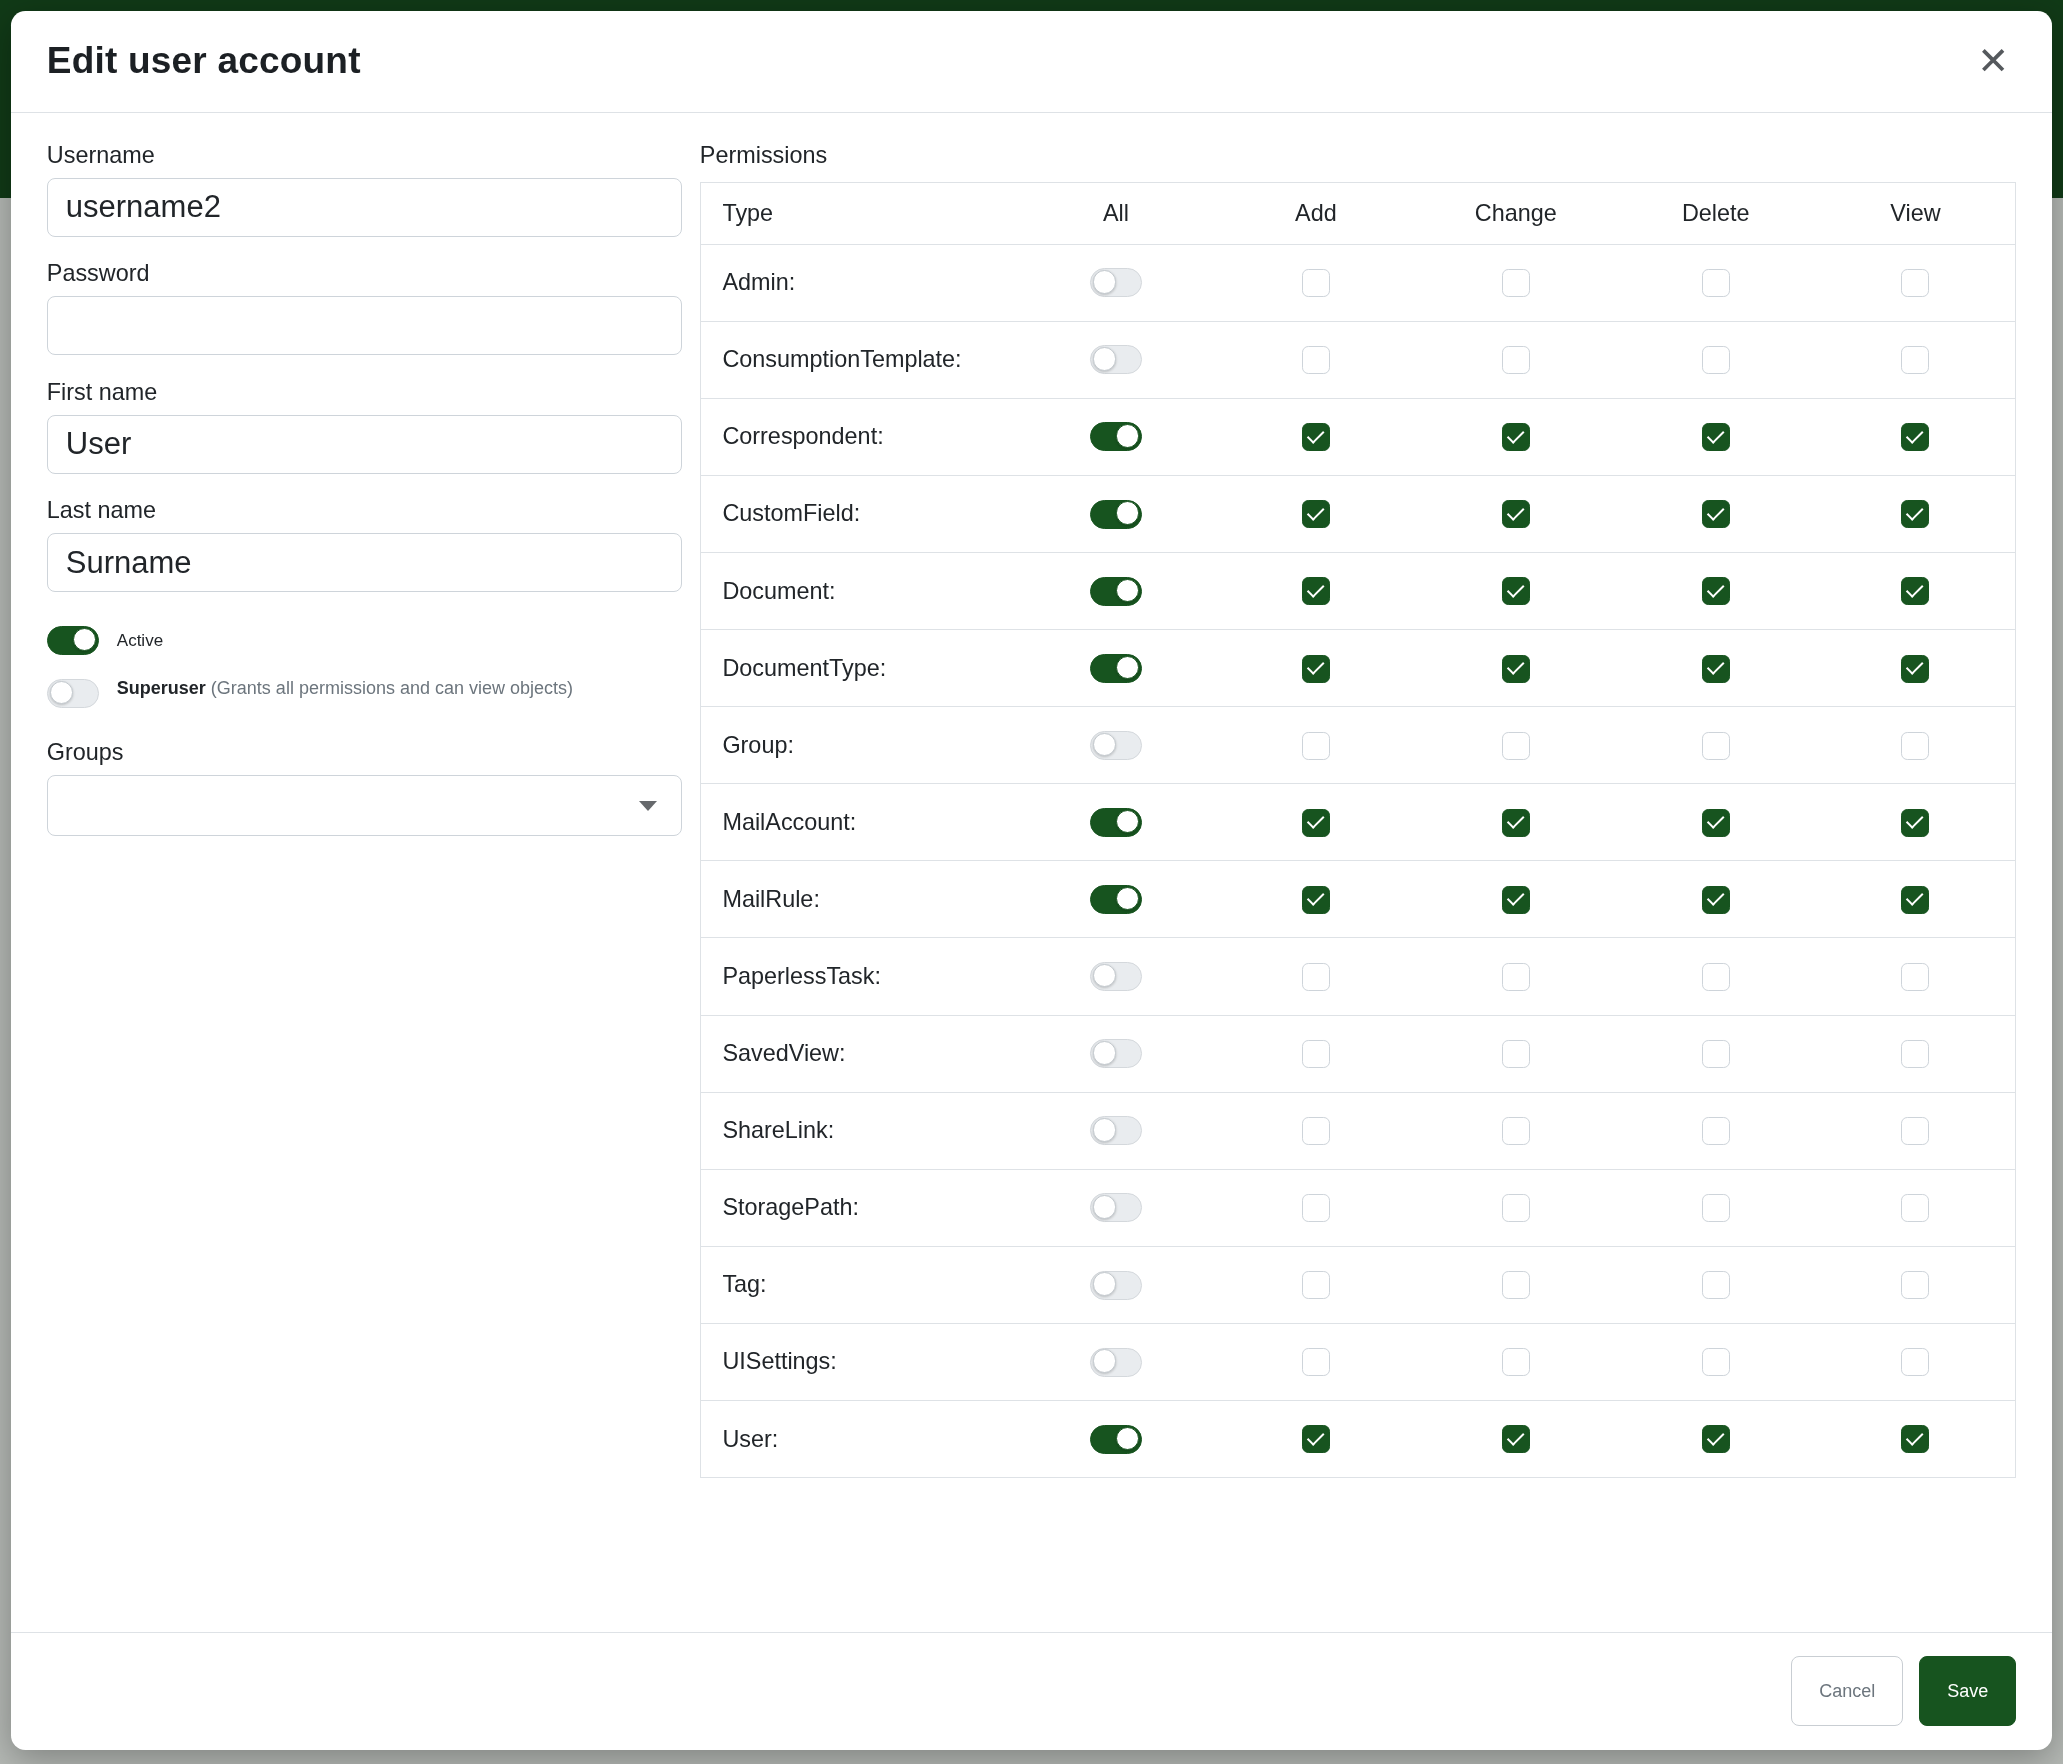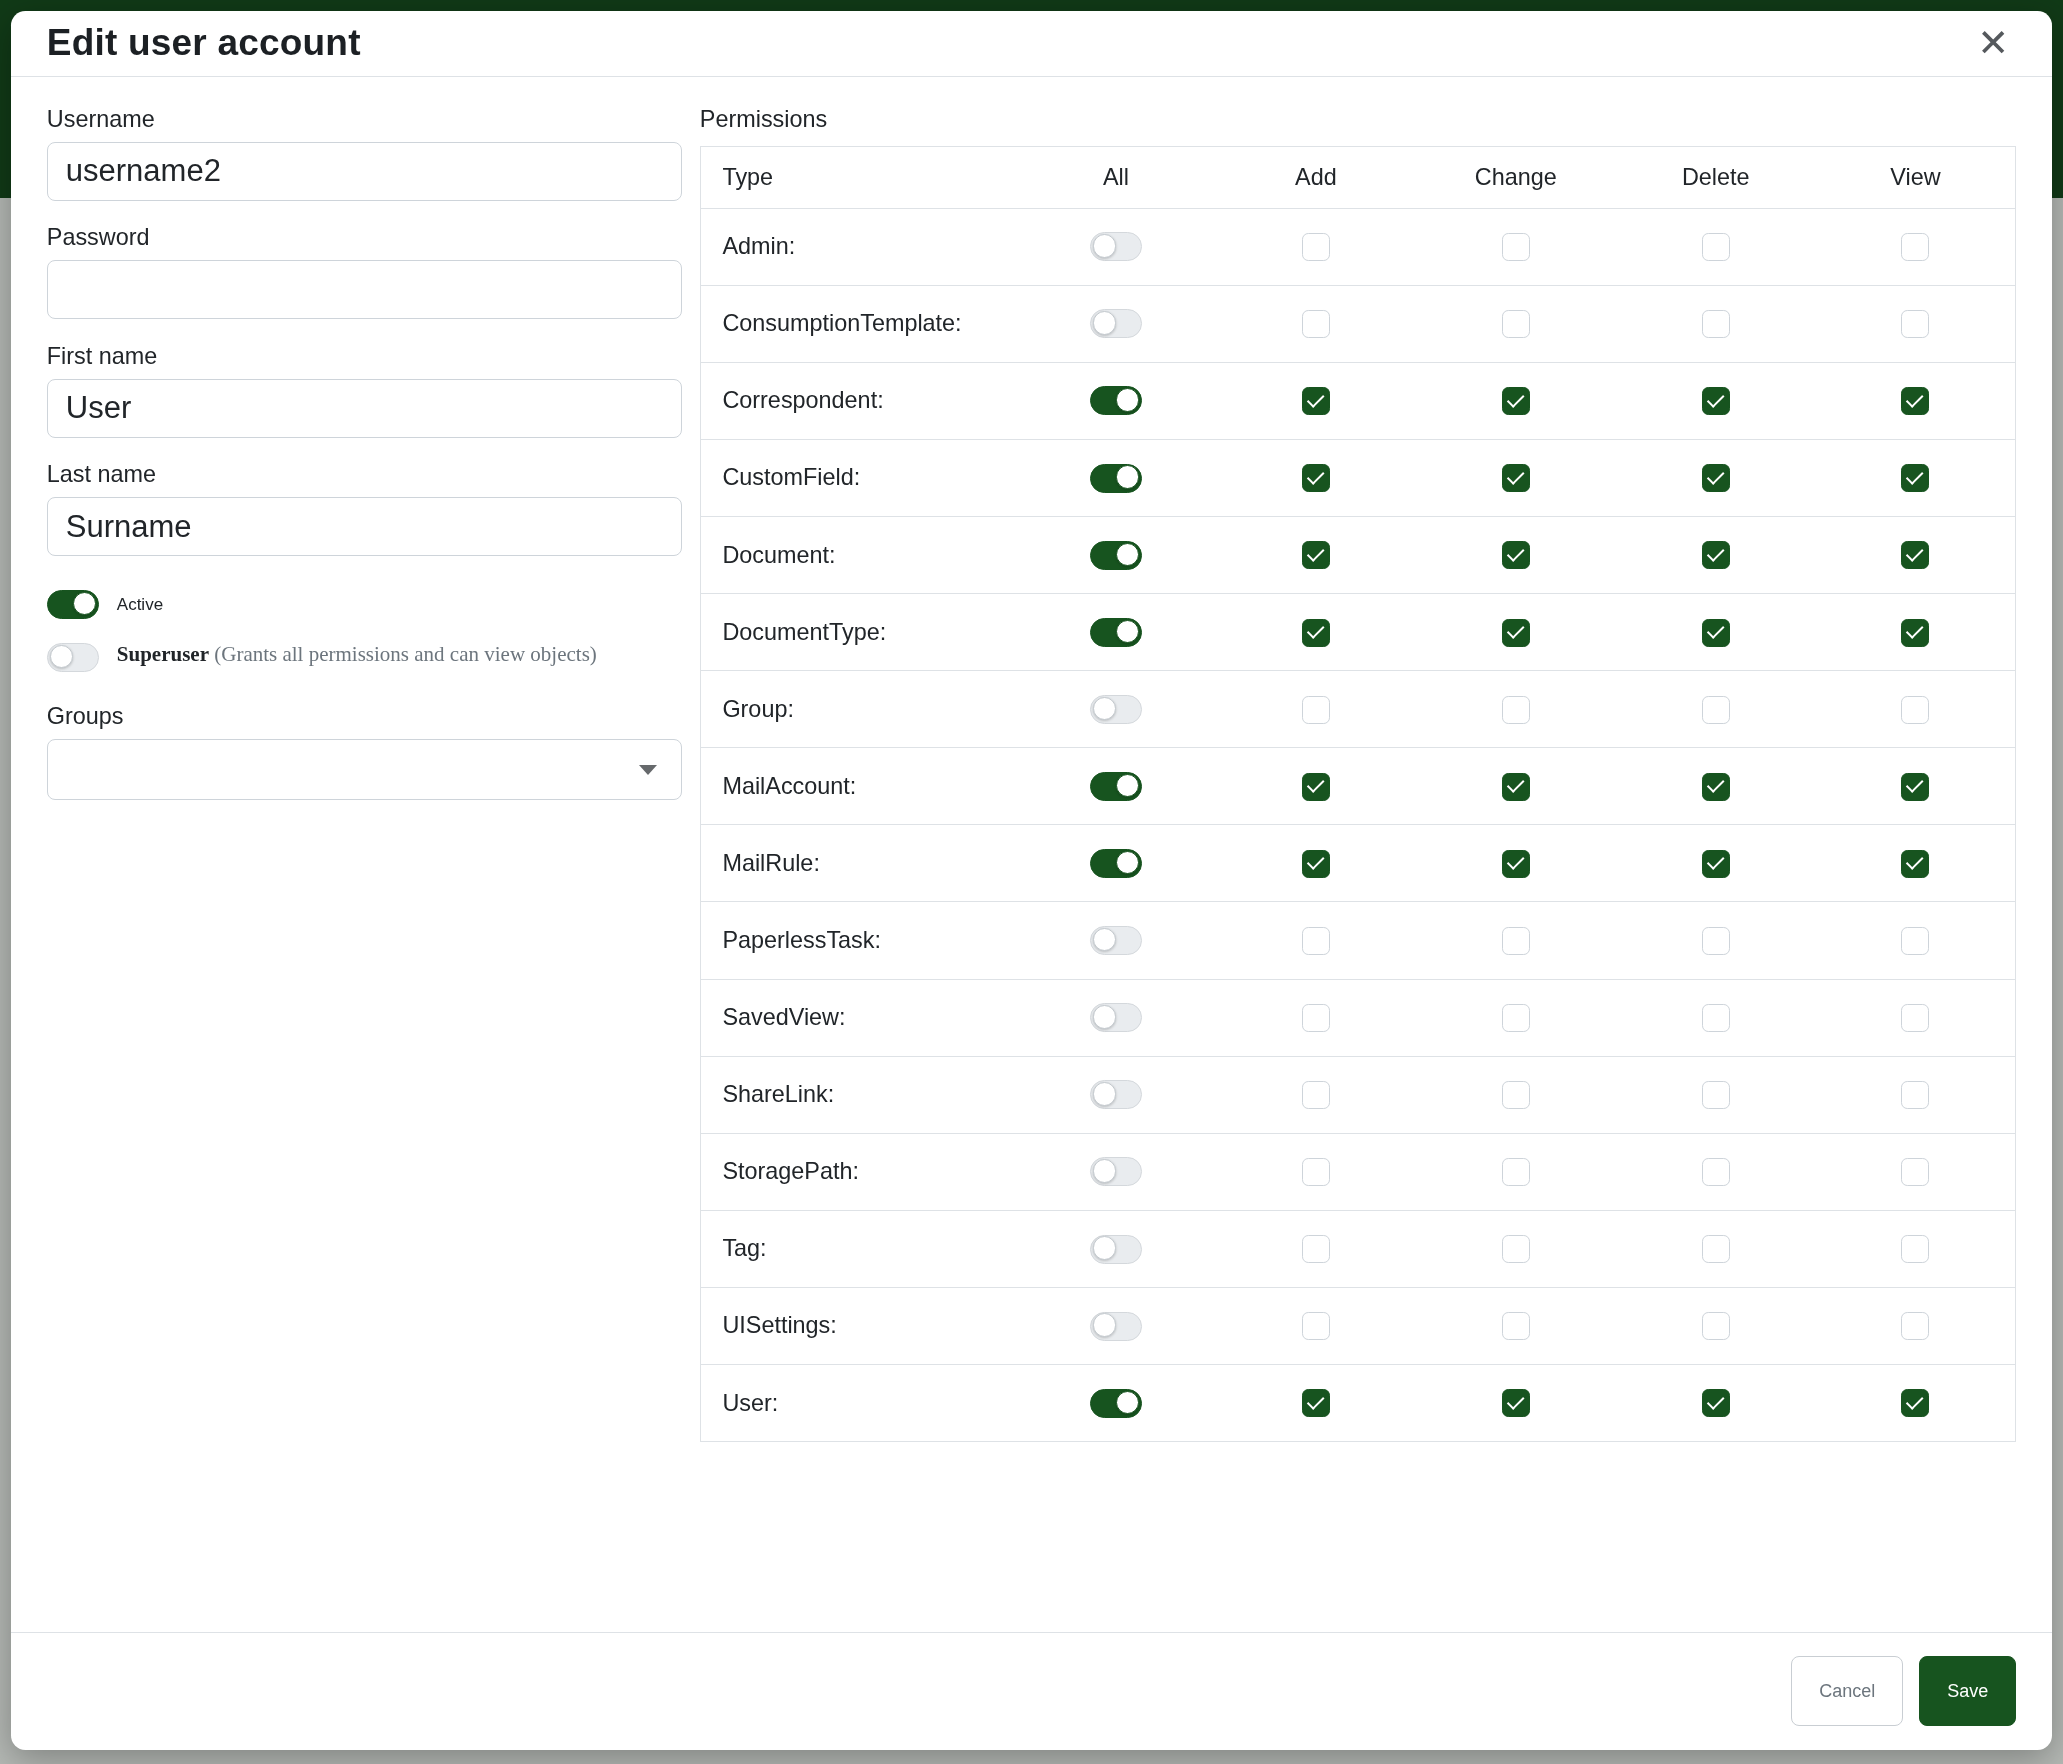--- a/index.html
+++ b/index.html
@@ -25,21 +25,21 @@
   }
   .modal {
     position: absolute; left: 10.8px; right: 10.8px; top: 10.8px; bottom: 14.4px;
     background: #fff; border-radius: 14.4px;
     box-shadow: 0 9px 36px rgba(0,0,0,.3);
     display: flex; flex-direction: column; overflow: hidden;
   }
   
   .modal-header {
     display: flex; align-items: center; justify-content: space-between;
-    padding: 10px 36px; border-bottom: 1.8px solid var(--border);
+    padding: 28px 36px; border-bottom: 1.8px solid var(--border);
   }
   .modal-title { font-size: 37px; font-weight: 700; color: #1c2024; letter-spacing: 0.2px; }
   .close-btn {
     background: none; border: none; font-size: 38px; line-height: 1;
     color: #55595d; cursor: pointer; font-family: inherit; padding: 3.6px 7.2px;
   }
   
   .modal-body {
     flex: 1; display: flex; gap: 18px; padding: 29px 36px 0 36px; overflow: hidden;
   }
@@ -65,21 +65,21 @@
     background: #fff; border: 0.9px solid #c3c9ce; box-shadow: 0 0.9px 2.7px rgba(0,0,0,.2);
   }
   .switch.on { background: var(--accent); border-color: var(--accent); }
   .switch.on .knob { left: auto; right: 1.8px; border-color: var(--accent); }
 
   .switch-row { display: flex; align-items: center; gap: 18px; }
   .row-active { margin: 34px 0 7.2px 0; }
   .row-superuser { margin: 20px 0 9px 0; align-items: flex-start; }
   .row-superuser .switch { margin-top: 3.6px; }
   .switch-label { font-size: 17px; color: var(--text); }
-  .superuser-text { font-size: 21px; line-height: 1.45; font-family: Liberation Serif, serif; }
+  .superuser-text { font-size: 18px; line-height: 1.45; }
   .superuser-name { font-weight: 700; color: var(--text); }
   .superuser-hint { color: var(--muted); font-weight: 400; }
 
   .group-groups { margin-top: 31px; }
   .select-box {
     position: relative; width: 100%; height: 61px;
     border: 1.8px solid var(--input-border); border-radius: 8px; background: #fff; cursor: pointer;
   }
   .select-caret {
     position: absolute; right: 23.4px; top: 50%; margin-top: -4.5px;

